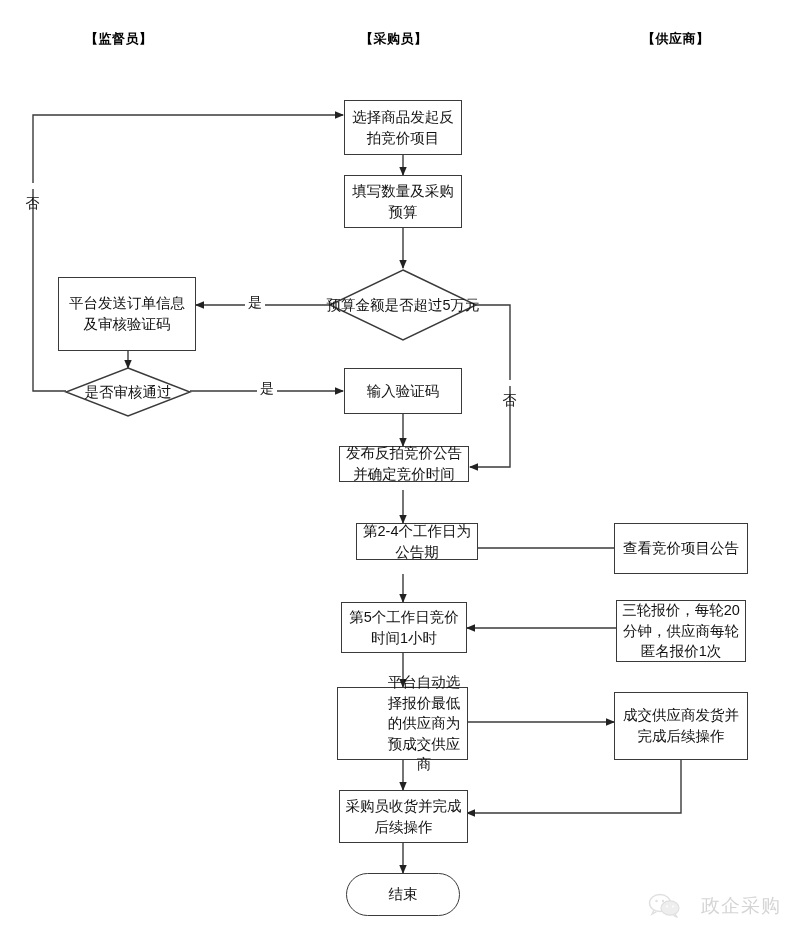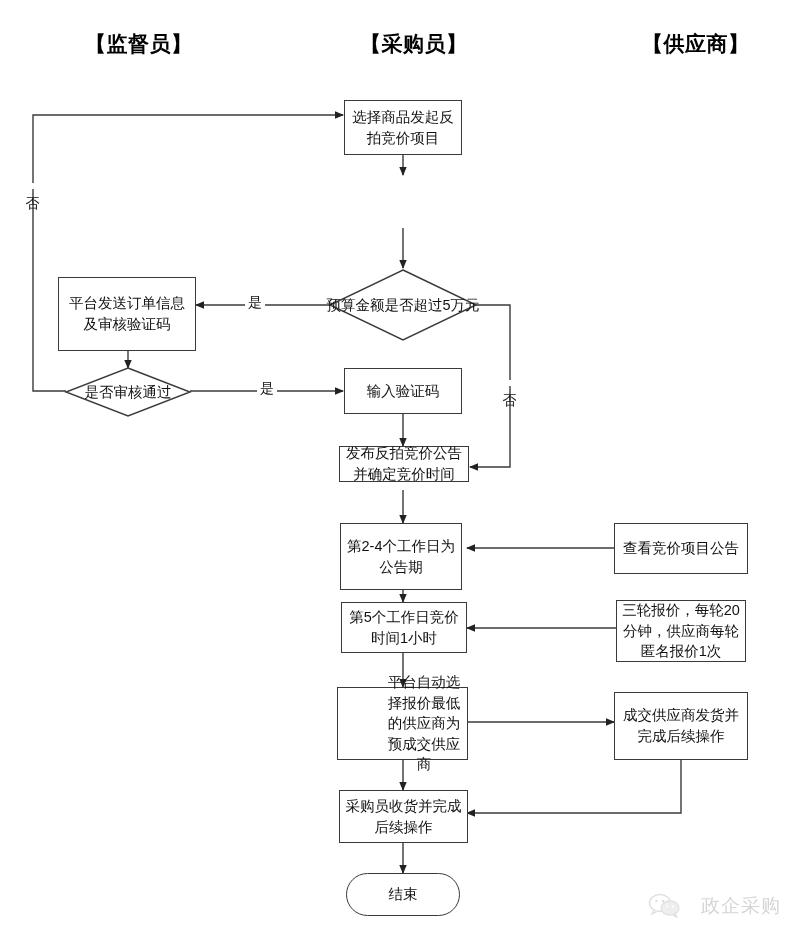--- a/index.html
+++ b/index.html
@@ -15,21 +15,21 @@
     overflow:hidden;
   }
   svg#wires{
     position:absolute;
     left:0;top:0;
     width:796px;height:940px;
     pointer-events:none;
   }
   .lane-title{
     position:absolute;
-    font-size:21px;
+    font-size:13px;
     font-weight:bold;
     color:#000;
     white-space:nowrap;
     letter-spacing:0.5px;
   }
   .node{
     position:absolute;
     box-sizing:border-box;
     background:#ffffff;
     border:1.4px solid #3a3a3a;
@@ -144,33 +144,34 @@
 
     </g>
   </svg>
 
   <div class="lane-title" style="left:85px;top:30px;">【监督员】</div>
   <div class="lane-title" style="left:360px;top:30px;">【采购员】</div>
   <div class="lane-title" style="left:642px;top:30px;">【供应商】</div>
 
   <div class="node" style="left:344px;top:88px;width:118px;height:55px;margin-top:12px;">选择商品发起反拍竞价项目</div>
 
+  <div class="node" style="left:344px;top:175px;width:118px;height:53px;">填写数量及采购预算</div>
 
   <div class="diamond" style="left:328px;top:268px;width:150px;height:74px;">
     <svg width="150" height="74" viewBox="0 0 150 74" xmlns="http://www.w3.org/2000/svg">
       <polygon points="75,2 148,37 75,72 2,37" fill="#ffffff" stroke="#3a3a3a" stroke-width="1.4"></polygon>
     </svg>
     <div class="dlabel">预算金额是否超过5万元</div>
   </div>
 
   <div class="node" style="left:344px;top:368px;width:118px;height:46px;">输入验证码</div>
 
   <div class="node" style="left:339px;top:446px;width:130px;height:36px;">发布反拍竞价公告并确定竞价时间</div>
 
-  <div class="node" style="left:340px;top:523px;width:122px;height:67px;">第2-4个工作日为公告期</div>
+  <div class="node" style="left:356px;top:523px;width:122px;height:37px;">第2-4个工作日为公告期</div>
 
   <div class="node" style="left:341px;top:602px;width:126px;height:51px;">第5个工作日竞价时间1小时</div>
 
   <div class="node" style="left:337px;top:687px;width:131px;height:73px;padding-left:48px;">平台自动选择报价最低的供应商为预成交供应商</div>
 
   <div class="node" style="left:339px;top:790px;width:129px;height:53px;">采购员收货并完成后续操作</div>
 
   <div class="node terminator" style="left:346px;top:873px;width:114px;height:43px;">结束</div>
 
   <div class="node" style="left:58px;top:277px;width:138px;height:74px;">平台发送订单信息及审核验证码</div>

